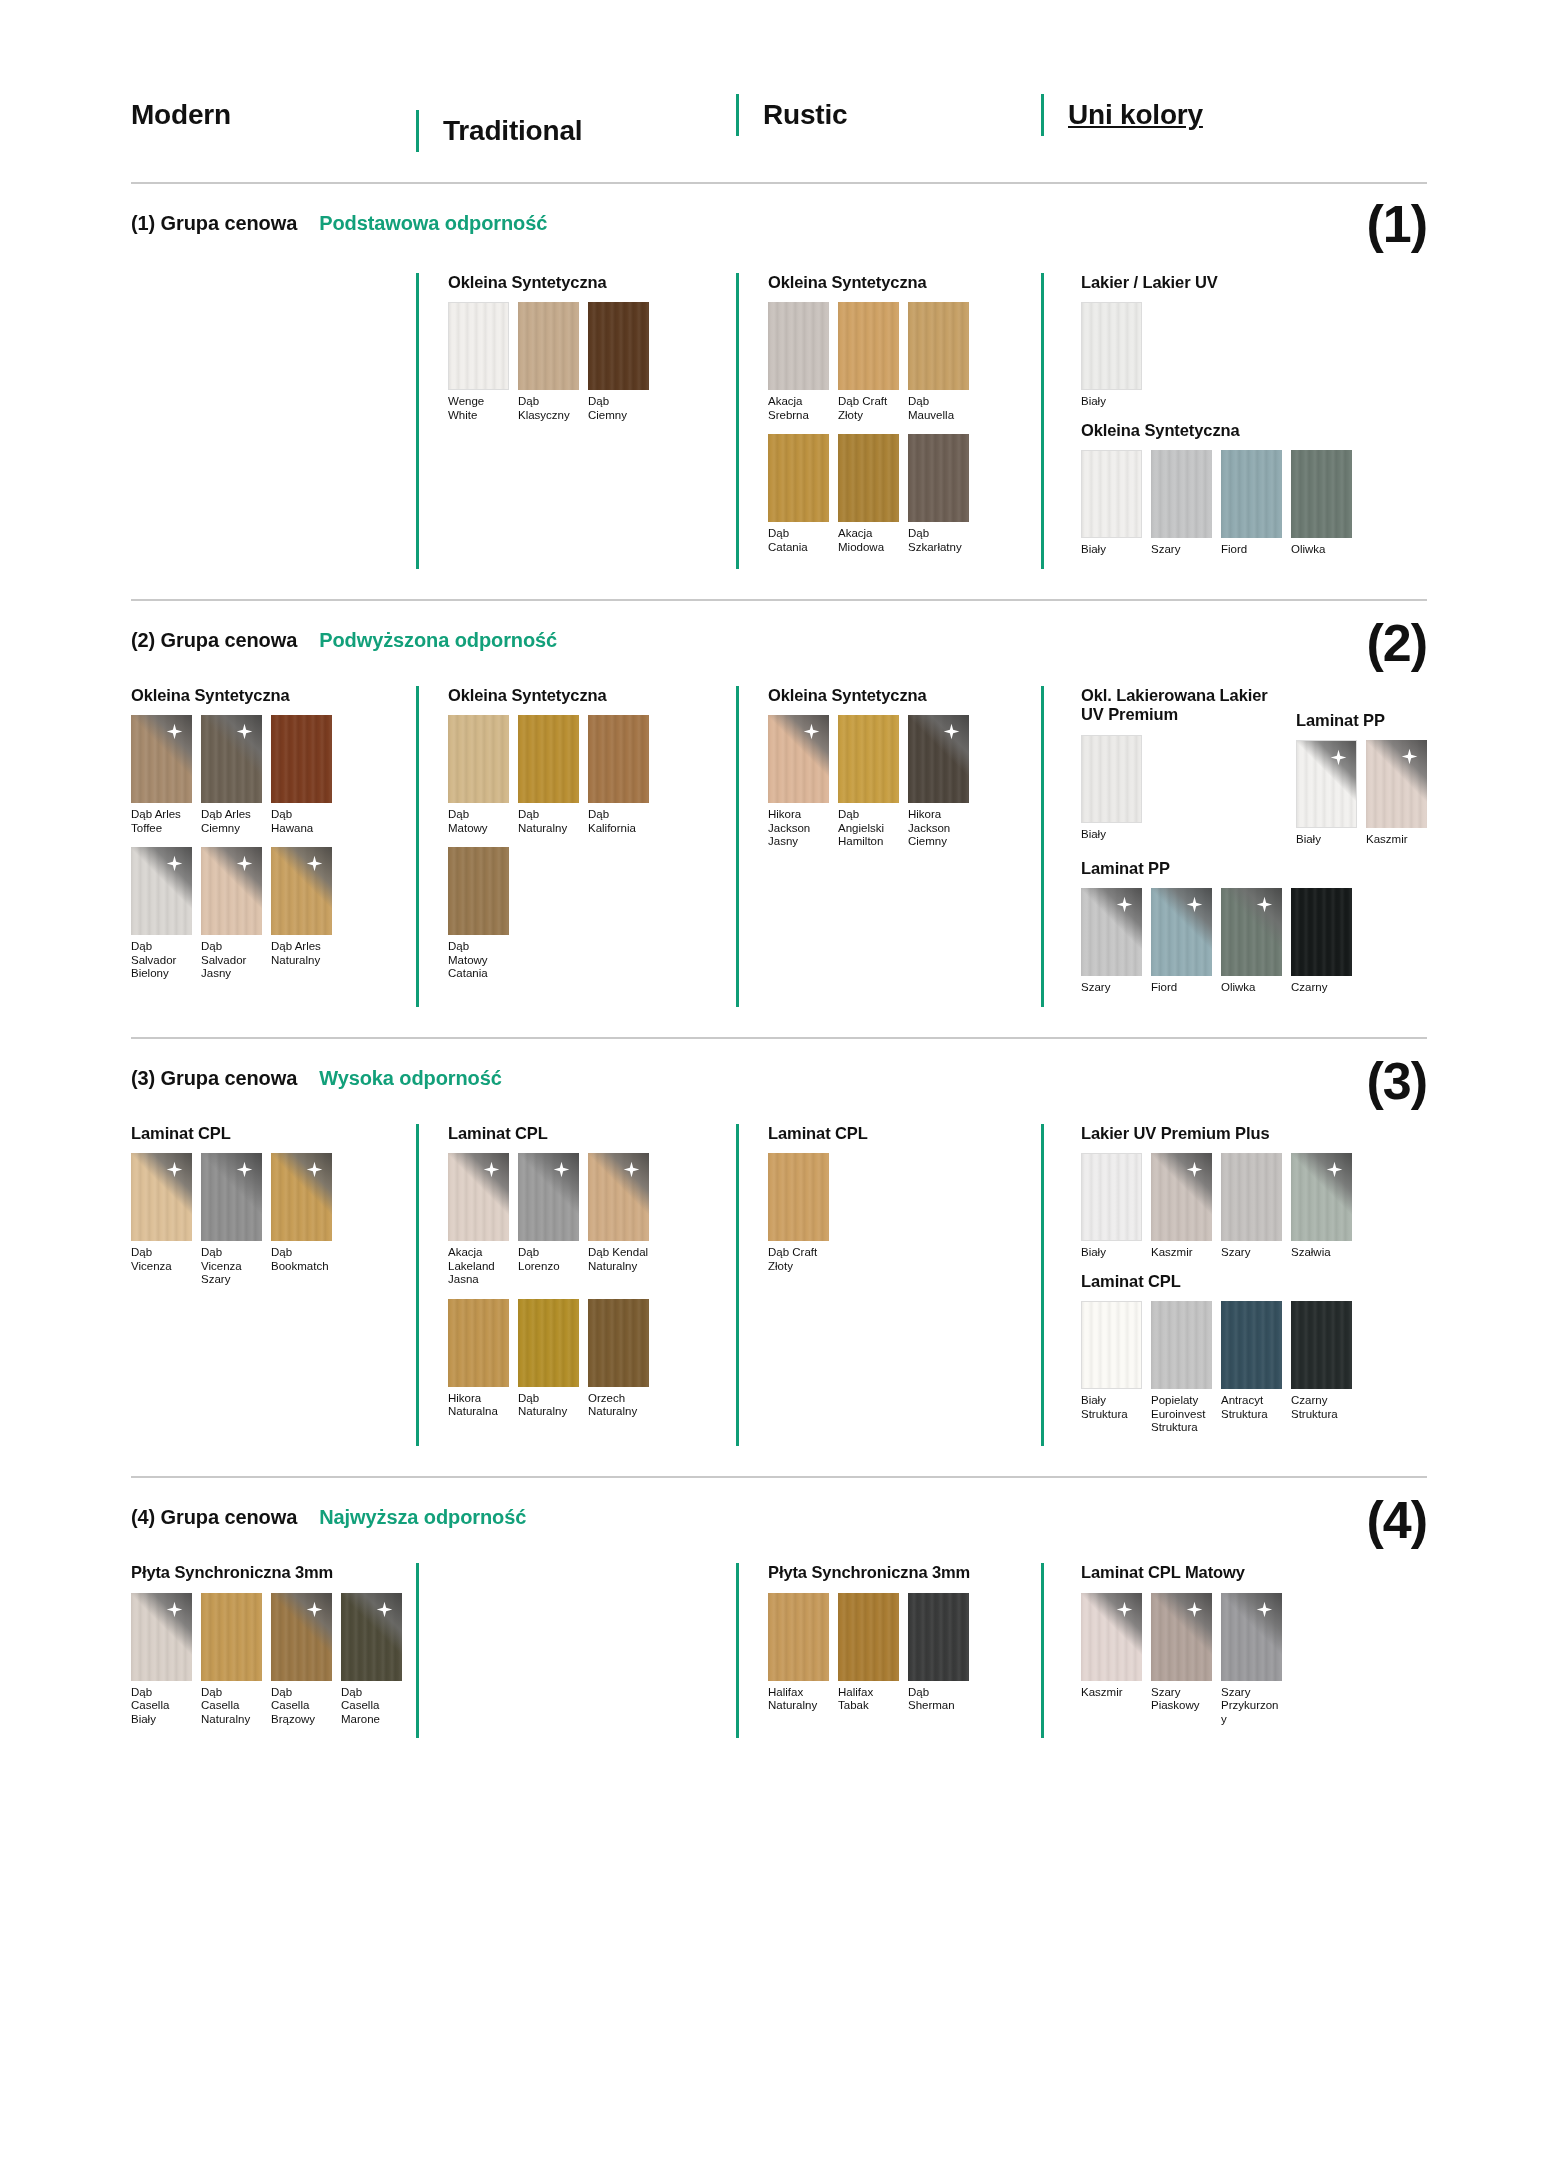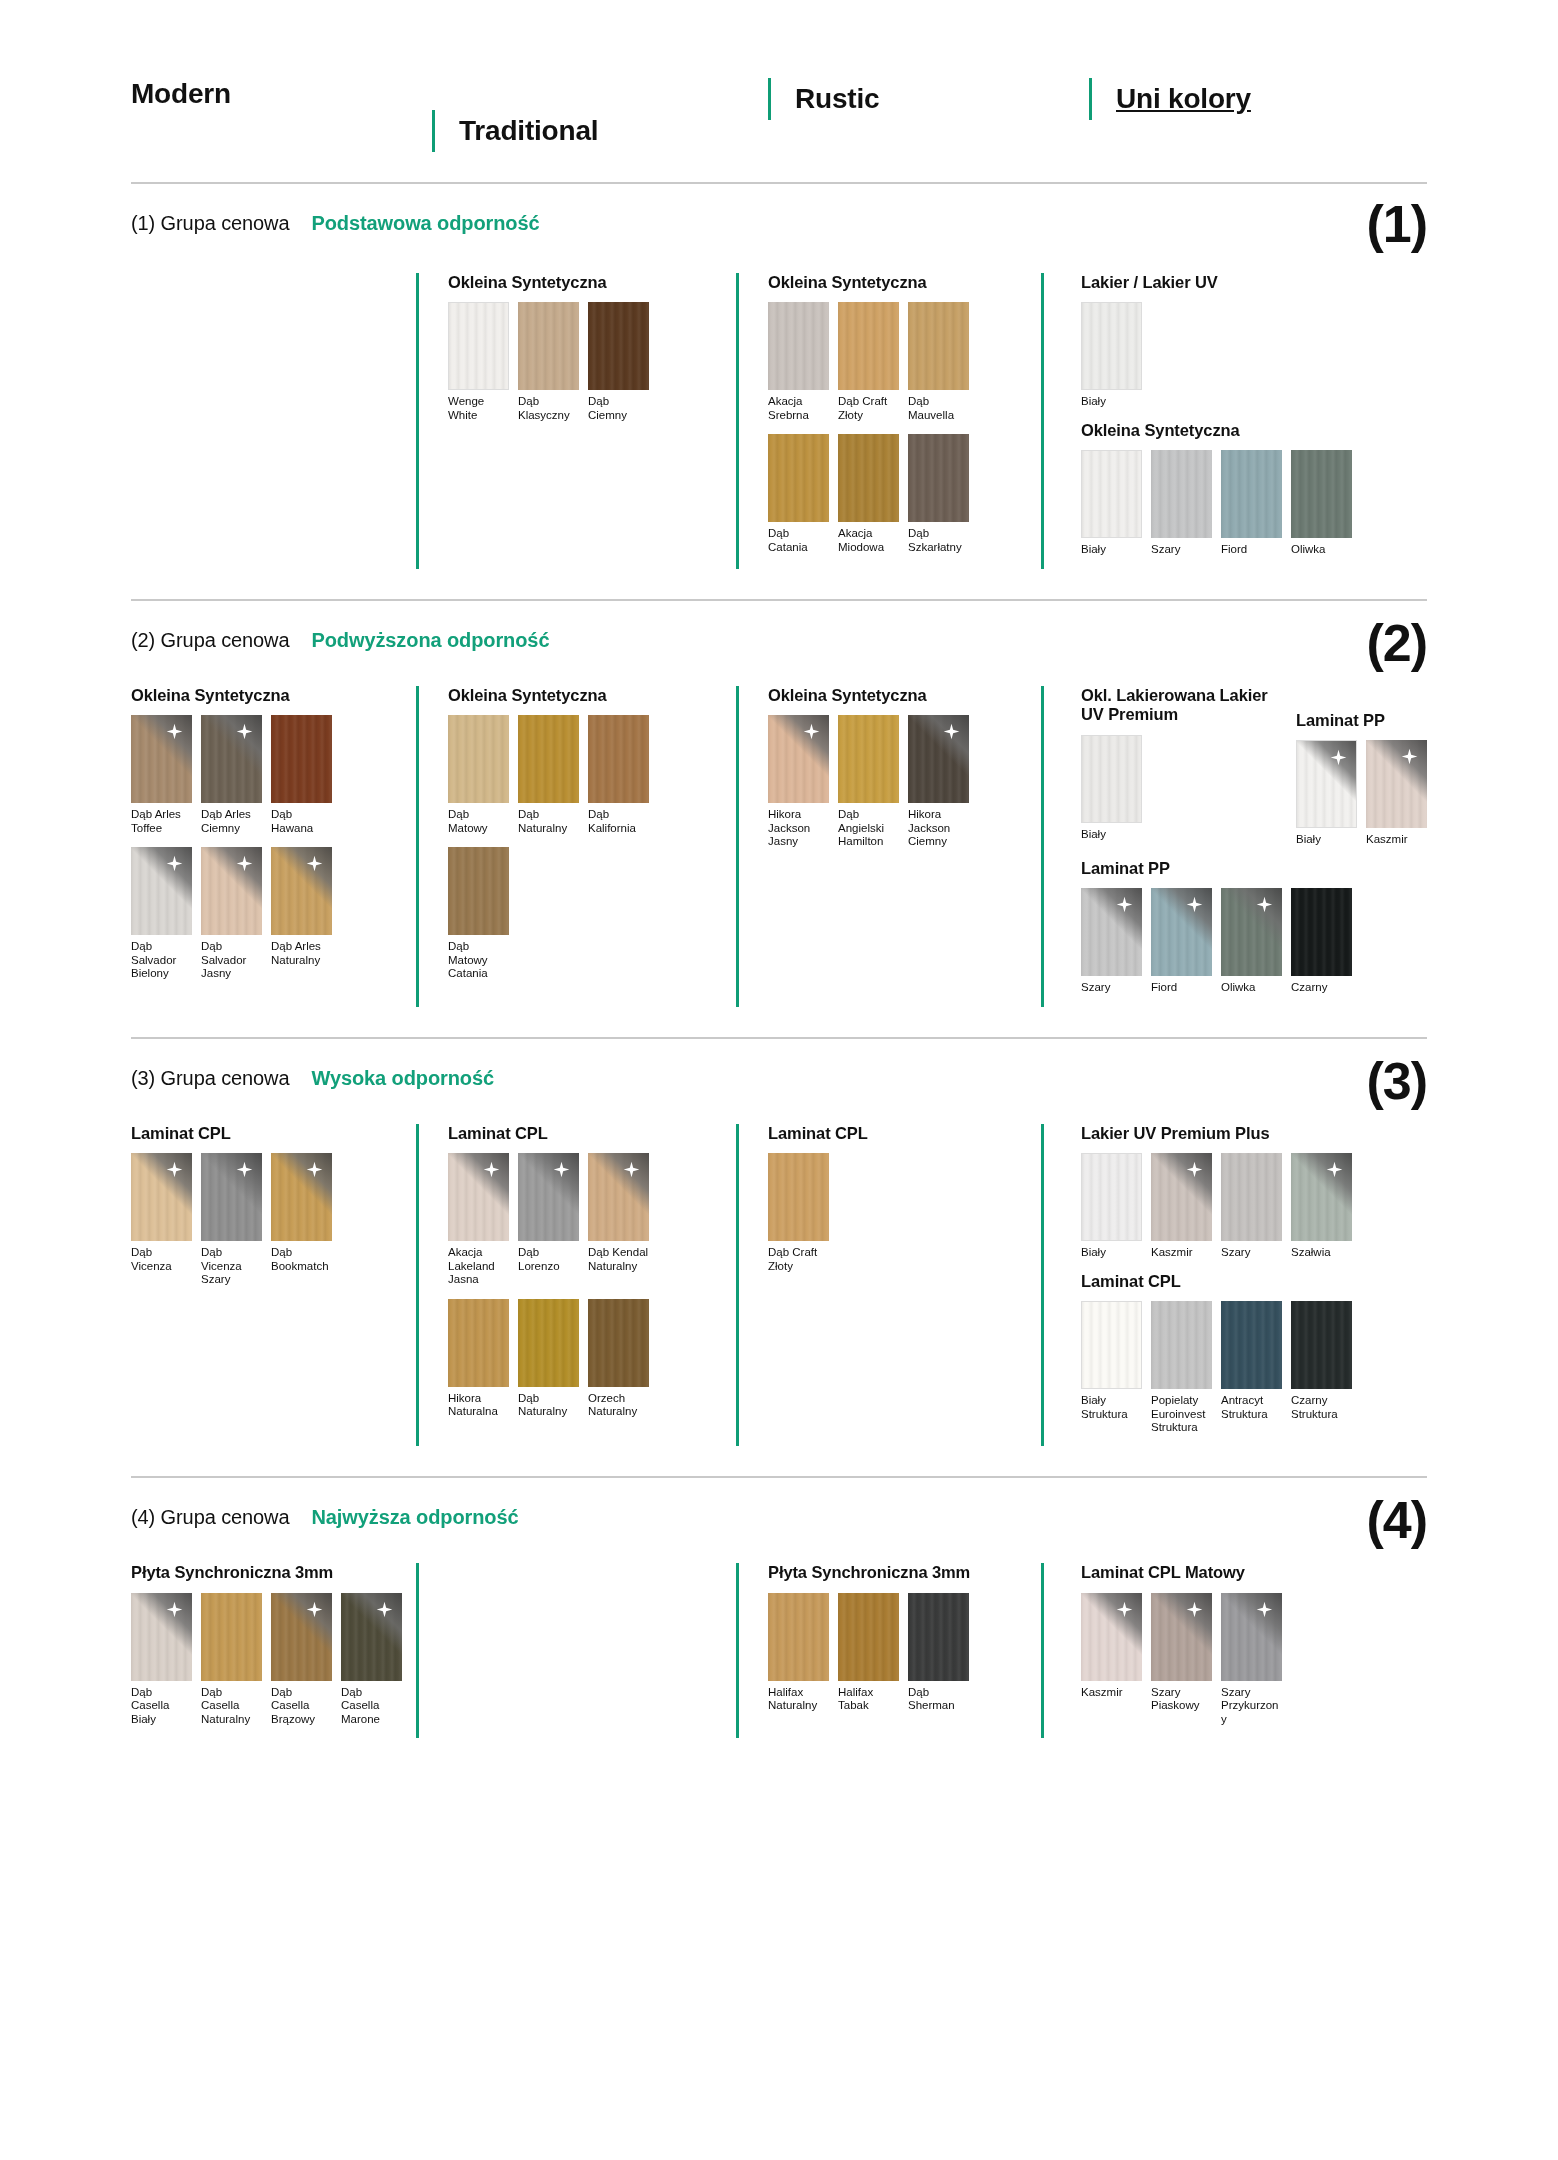--- a/index.html
+++ b/index.html
@@ -6,34 +6,34 @@
   body{
     width:1558px;height:2160px;
     background:#ffffff;
     font-family:"Liberation Sans", sans-serif;
     color:#111111;
     -webkit-font-smoothing:antialiased;
   }
   .page{position:relative;width:1558px;height:2160px;box-sizing:border-box;padding:0 131px;}
 
   
-  .style-header{display:flex;align-items:flex-start;padding-top:78px;gap:16px;}
+  .style-header{display:flex;align-items:center;padding-top:78px;}
   .style-cell{display:flex;align-items:center;}
   .style-cell .vrule{width:3px;height:42px;background:#0f9d76;margin-right:24px;}
   .style-cell .label{font-size:28px;font-weight:700;letter-spacing:-0.2px;color:#111;}
   .sc-modern{width:285px;}
   .sc-trad{width:320px;margin-top:32px;}
   .sc-rust{width:305px;}
   .sc-uni{flex:1;text-decoration:underline;}
 
   
   .group{position:relative;}
   .divider{height:2px;background:#c9c9c9;margin-top:30px;}
   .group-head{display:flex;align-items:baseline;padding-top:28px;}
-  .group-name{font-size:20px;font-weight:400;color:#111;letter-spacing:-0.1px;}
+  .group-name{font-size:20px;font-weight:700;color:#111;letter-spacing:-0.1px;}
   .group-res{font-size:20px;font-weight:700;color:#12a07a;margin-left:22px;letter-spacing:-0.1px;}
   .group-bignum{position:absolute;right:0;font-size:52px;font-weight:700;color:#111;line-height:1;letter-spacing:-1px;}
 
   
   .cols{display:flex;align-items:stretch;}
   .col{position:relative;box-sizing:border-box;}
   .col.modern{width:285px;padding-right:12px;}
   .col.trad{width:320px;padding-left:32px;}
   .col.rust{width:305px;padding-left:32px;}
   .col.uni{flex:1;padding-left:40px;}

